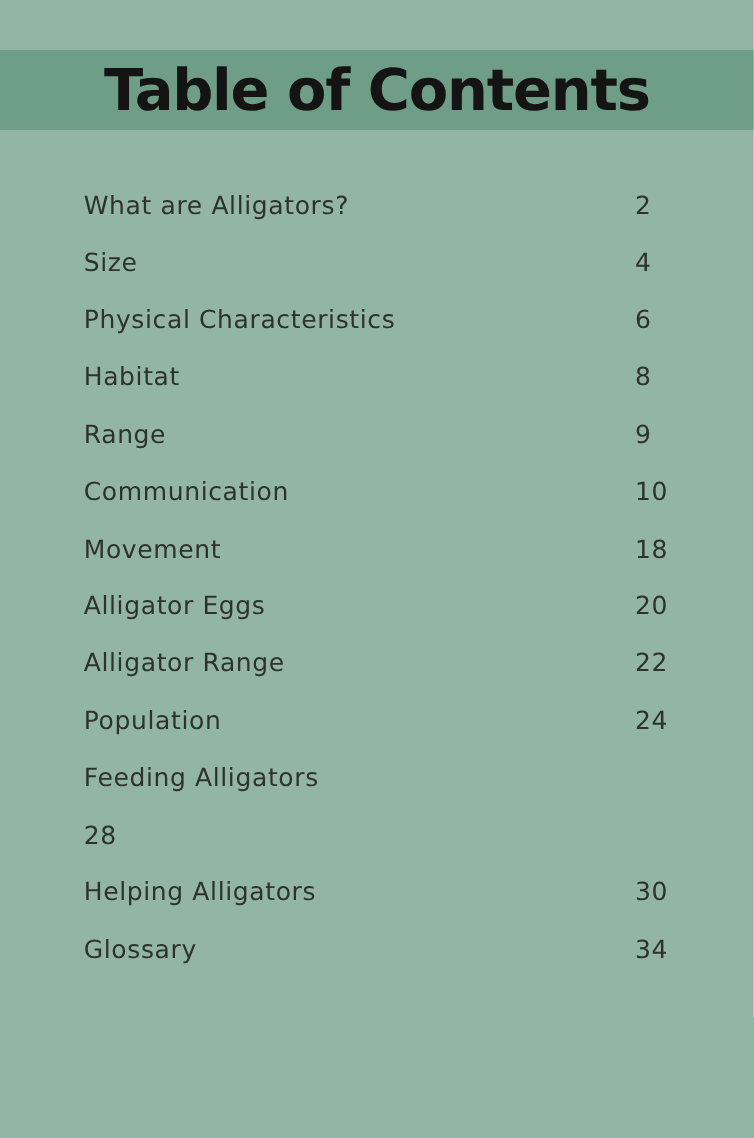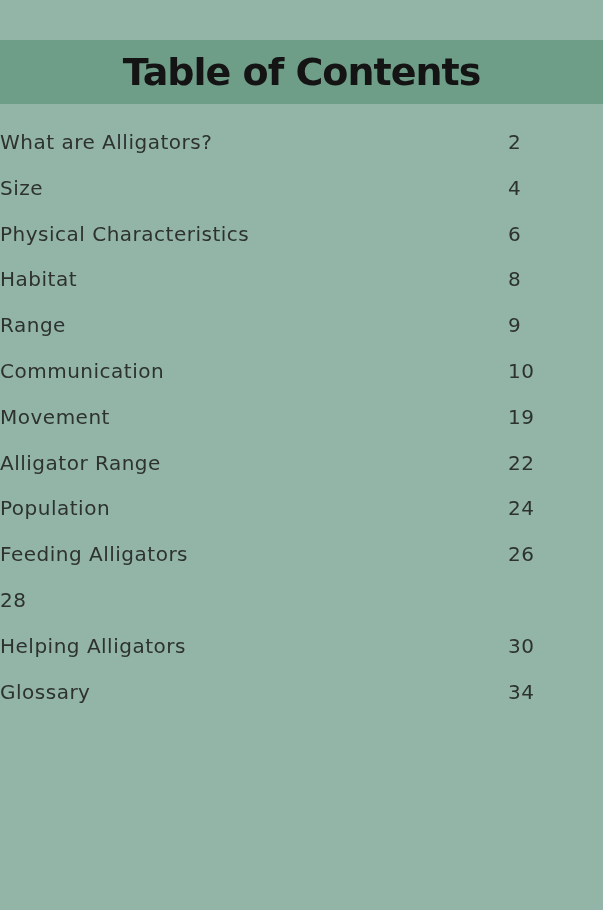--- a/index.html
+++ b/index.html
@@ -27,32 +27,33 @@
     height: 64px;
     background: var(--band);
     display: flex;
     align-items: center;
     justify-content: center;
   }
   .title {
     margin: 4px;
     font-family: "DejaVu Sans", sans-serif;
     font-weight: 800;
-    font-size: 38px;
+    font-size: 46px;
     letter-spacing: -1px;
     color: var(--title-color);
     white-space: nowrap;
   }
   .toc {
     padding-top: 26px;
   }
   .toc-row {
     height: 45.8px;
     display: flex;
-    align-items: flex-start;
+    align-items: flex-end;
+    padding-left: 67px;
   }
   .toc-label {
     flex: 1;
     font-size: 20px;
     font-weight: 400;
     letter-spacing: 0.5px;
     color: var(--entry-color);
     white-space: nowrap;
   }
   .toc-page {
@@ -100,37 +101,40 @@
   </div>
 
 
   <div class="toc-row">
     <span class="toc-label">Communication</span>
     <span class="toc-page">10</span>
   </div>
 
   <div class="toc-row">
     <span class="toc-label">Movement</span>
-    <span class="toc-page">19</span>
+    <span class="toc-page">18</span>
   </div>
 
+  <div class="toc-row">
+    <span class="toc-label">Alligator Eggs</span>
+    <span class="toc-page">20</span>
+  </div>
 
   <div class="toc-row">
     <span class="toc-label">Alligator Range</span>
     <span class="toc-page">22</span>
   </div>
 
   <div class="toc-row">
     <span class="toc-label">Population</span>
     <span class="toc-page">24</span>
   </div>
 
   <div class="toc-row">
     <span class="toc-label">Feeding Alligators</span>
-    <span class="toc-page">26</span>
   </div>
 
   <div class="toc-row">
     <span class="toc-page">28</span>
   </div>
 
   <div class="toc-row">
     <span class="toc-label">Helping Alligators</span>
     <span class="toc-page">30</span>
   </div>

